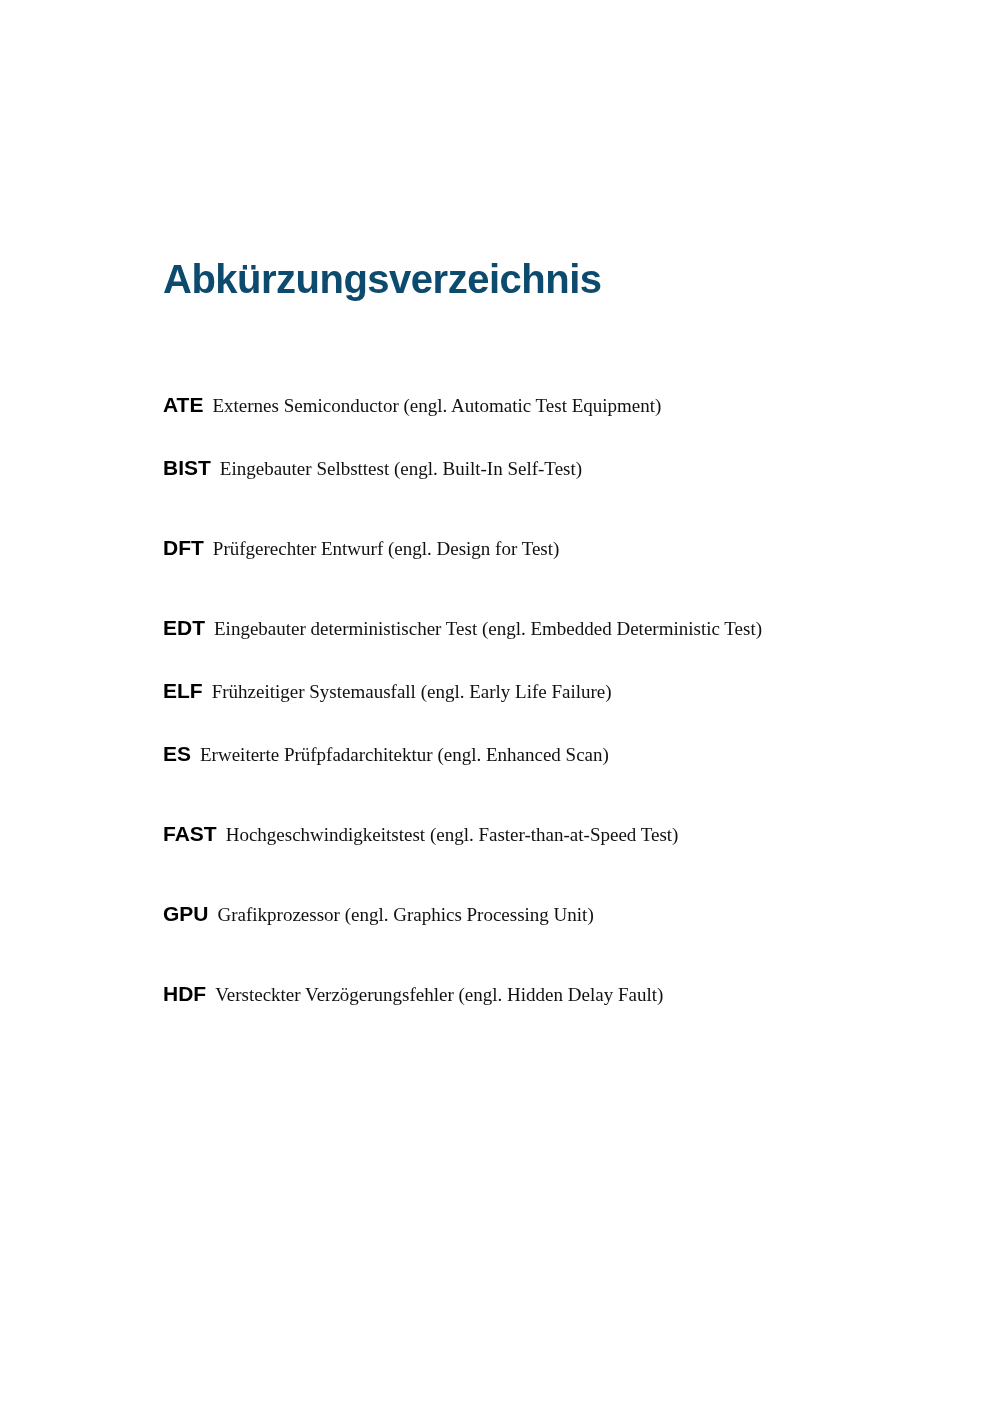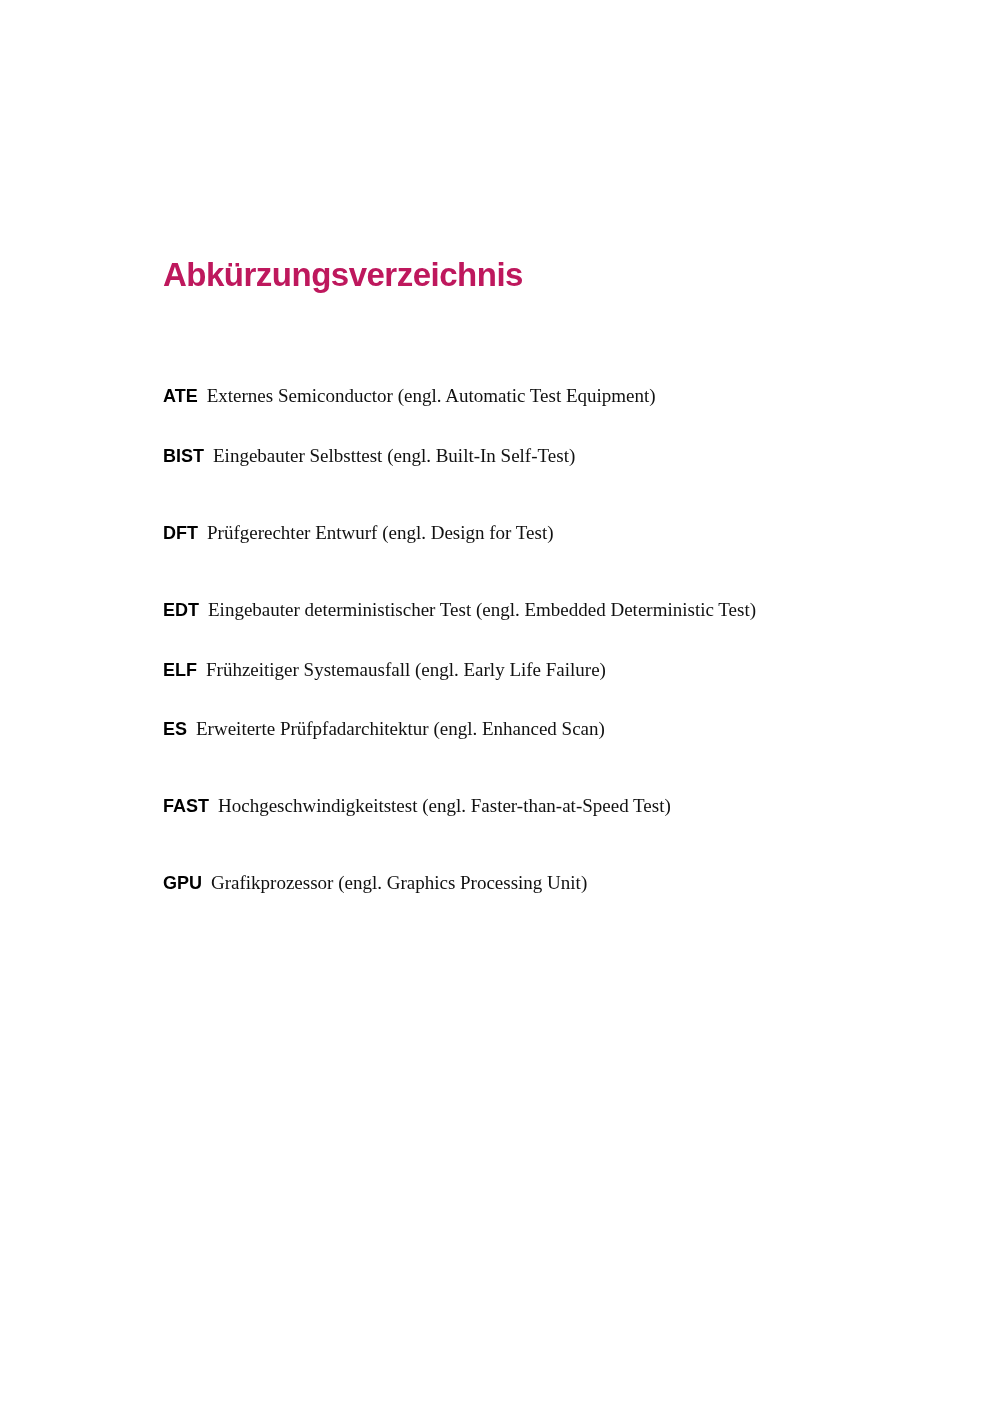--- a/index.html
+++ b/index.html
@@ -20,44 +20,44 @@
     left: 163px;
     top: 0;
     width: 692px;
   }
   h1.doc-title {
     margin: 0;
     padding-top: 258px;
     padding-bottom: 0;
     font-family: "Liberation Sans", sans-serif;
     font-weight: 700;
-    font-size: 33px;
+    font-size: 40px;
     letter-spacing: -0.5px;
     line-height: 1.05;
-    color: #be185d;
+    color: #0c4a6e;
   }
   .entries {
     margin-top: 90px;
   }
   p.entry {
     margin: 0 0 50px 0;
     padding-left: 44px;
     text-indent: -44px;
     font-family: "Liberation Serif", serif;
     font-size: 19px;
     line-height: 1.42;
     color: #111111;
   }
   p.entry.tight {
     margin-bottom: 33px;
   }
   span.abbr {
     font-family: "Liberation Sans", sans-serif;
     font-weight: 700;
-    font-size: 18px;
+    font-size: 21px;
     color: #000000;
     margin-right: 9px;
   }
   span.def {
     font-family: "Liberation Serif", serif;
   }
 </style>
 </head>
 <body>
 
@@ -79,16 +79,17 @@
       <p class="entry tight"><span class="abbr">EDT</span><span class="def">Eingebauter deterministischer Test (engl. Embedded Deterministic Test)</span></p>
 
       <p class="entry tight"><span class="abbr">ELF</span><span class="def">Frühzeitiger Systemausfall (engl. Early Life Failure)</span></p>
 
       <p class="entry"><span class="abbr">ES</span><span class="def">Erweiterte Prüfpfadarchitektur (engl. Enhanced Scan)</span></p>
 
       <p class="entry"><span class="abbr">FAST</span><span class="def">Hochgeschwindigkeitstest (engl. Faster-than-at-Speed Test)</span></p>
 
       <p class="entry"><span class="abbr">GPU</span><span class="def">Grafikprozessor (engl. Graphics Processing Unit)</span></p>
 
+      <p class="entry"><span class="abbr">HDF</span><span class="def">Versteckter Verzögerungsfehler (engl. Hidden Delay Fault)</span></p>
 
     </div>
   </div>
 </div>
 
 </body></html>

